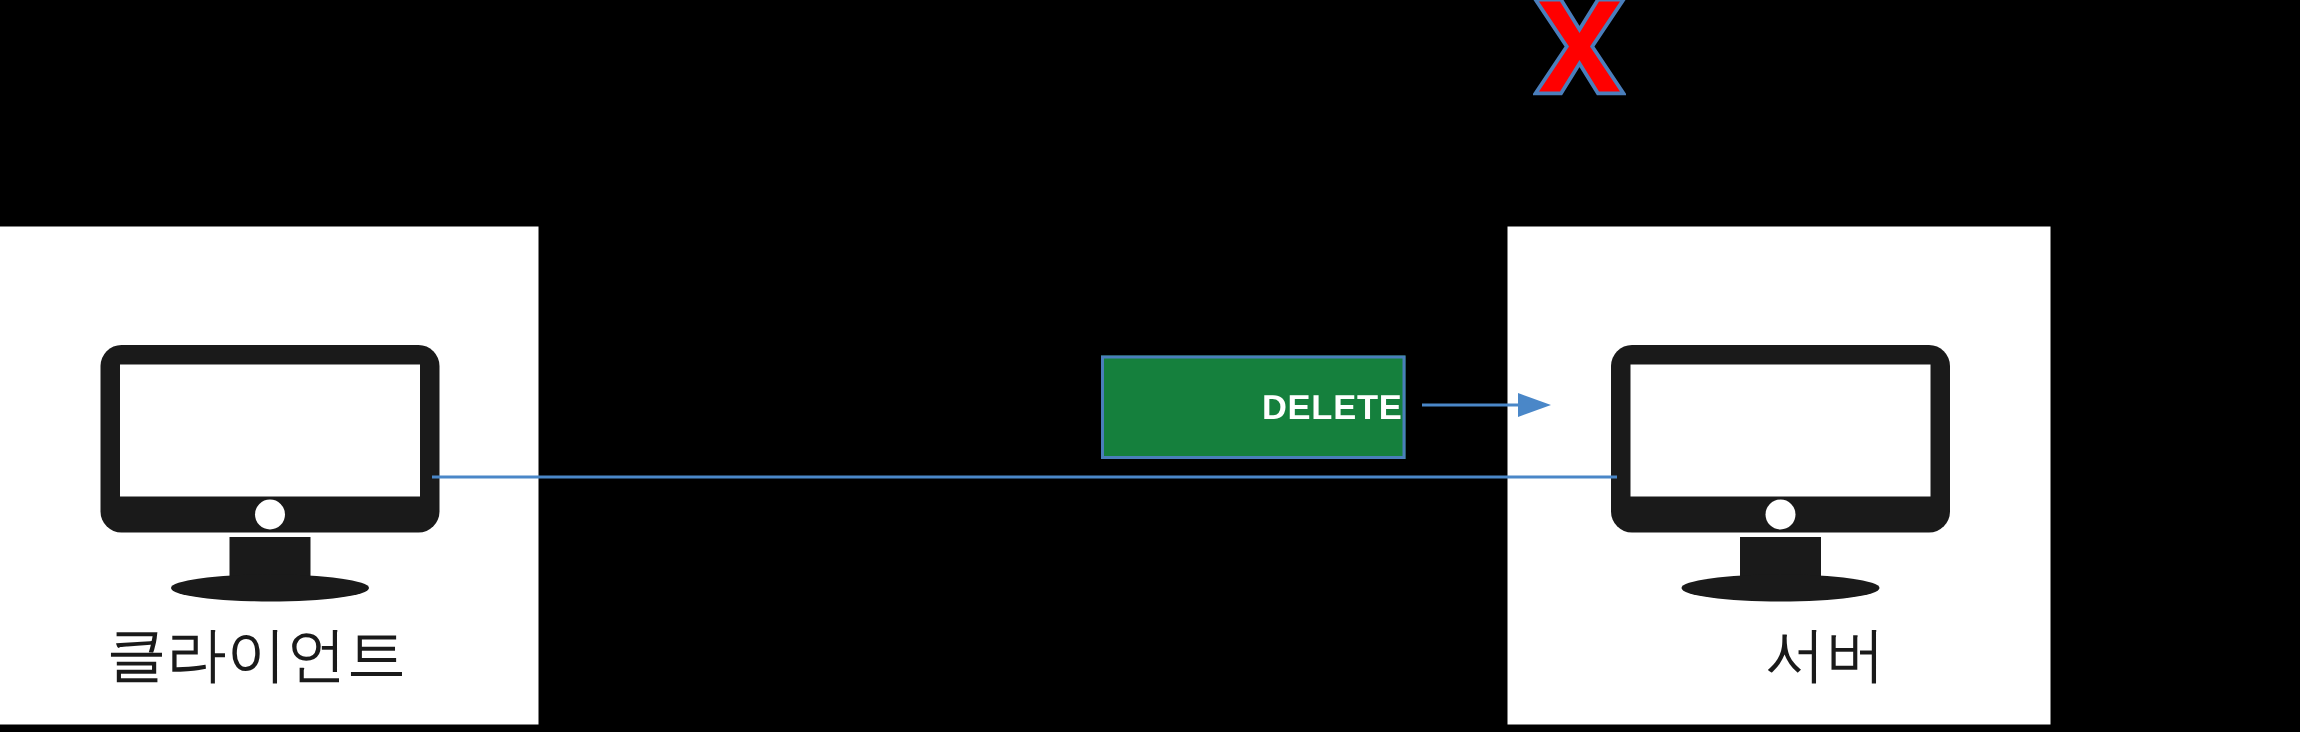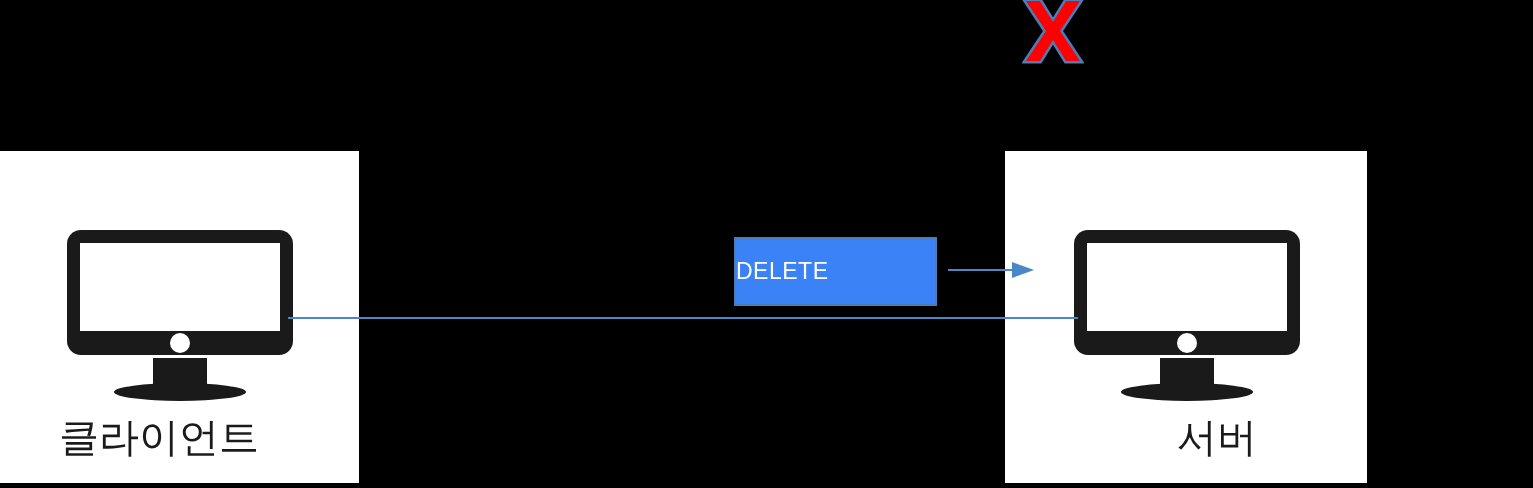--- a/index.html
+++ b/index.html
@@ -52,21 +52,21 @@
   .node-label {
     position: absolute;
     text-align: center;
     color: #1a1a1a;
     font-size: 40px;
     line-height: 46px;
     font-family: "Liberation Sans", sans-serif;
     white-space: nowrap;
   }
   #label-client {
-    left: 4px;
+    left: 16px;
     top: 414px;
     width: 310px;
   }
   #label-server {
     left: 1005px;
     top: 414px;
     width: 424px;
   }
 
   
@@ -89,26 +89,27 @@
   }
   #request-arrow svg { display: block; width: 100%; height: 100%; }
 
   
   #delete-box {
     position: absolute;
     left: 734px;
     top: 237px;
     width: 203px;
     height: 69px;
-    background: #3b82f6;
+    background: #15803d;
     border: 2px solid #4A7EBB;
     box-sizing: border-box;
     display: flex;
     align-items: center;
-    justify-content: flex-start;
+    justify-content: flex-end;
+    font-weight: bold;
   }
   #delete-label {
     color: #ffffff;
     font-size: 23px;
     letter-spacing: 0.5px;
     font-family: "Liberation Sans", sans-serif;
     white-space: nowrap;
   }
 
   

